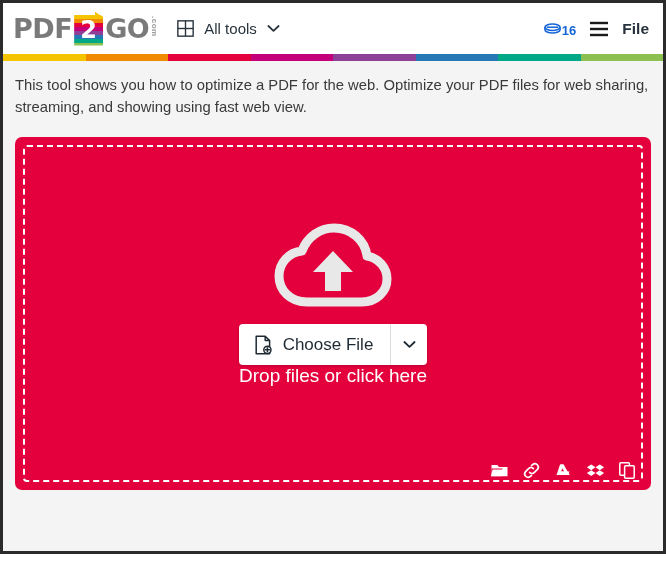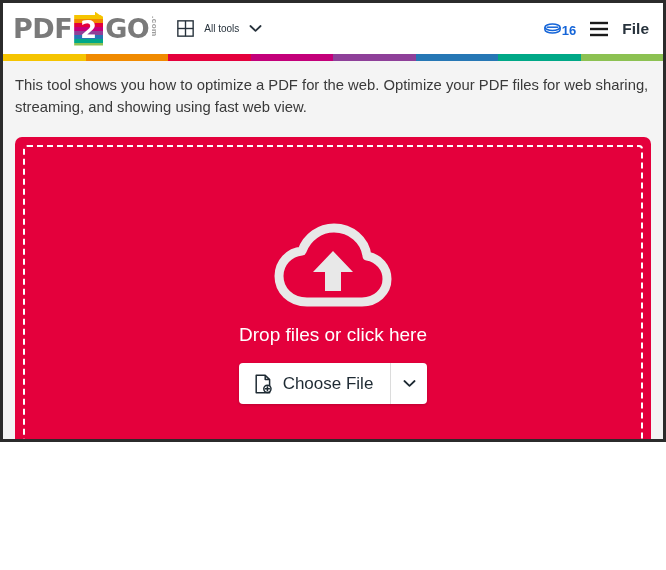--- a/index.html
+++ b/index.html
@@ -7,21 +7,21 @@
   html, body {
     width: 666px;
     height: 570px;
     background: #ffffff;
     font-family: "Liberation Sans", sans-serif;
   }
 
   #page {
     position: relative;
     width: 666px;
-    height: 442px;
+    height: 554px;
     background: #f4f4f4;
     border: 3px solid #2b2b2b;
     overflow: hidden;
   }
 
   
   #header {
     position: relative;
     height: 51px;
     background: #ffffff;
@@ -116,21 +116,21 @@
 
   
   .alltools {
     display: flex;
     align-items: center;
     gap: 10px;
     cursor: pointer;
   }
   .grid-icon { width: 17px; height: 17px; display: block; }
   .alltools-label {
-    font-size: 10px;
+    font-size: 15px;
     color: #27323c;
     font-family: "Liberation Sans", sans-serif;
   }
   .chev { width: 13px; height: 9px; display: block; }
 
   
   .credits {
     display: flex;
     flex-direction: row;
     align-items: center;
@@ -336,22 +336,20 @@
     <div id="dropcard">
       <div id="dropzone">
 
         <span>
           <svg class="cloud-icon" viewBox="0 0 118 88" fill="none">
             <path d="M33 80 C16 80 5 68 5 54 C5 41 15 30 28 29 C33 15 46 6 60 6
                      C77 6 91 18 93 34 C105 36 113 46 113 57 C113 70 102 80 88 80 Z" stroke="#e8e8e8" stroke-width="9" stroke-linejoin="round"></path>
             <path d="M59 29 L79 50 L67 50 L67 69 L51 69 L51 50 L39 50 Z" fill="#e8e8e8"></path>
           </svg>
         </span>
-
-        <div id="drop-text">Drop files or click here</div>
 
         <div id="choose-wrap">
           <button id="choose-btn">
             <span>
               <svg class="file-icon" viewBox="0 0 17 20" fill="none" stroke="#1e2a33" stroke-width="1.5" stroke-linejoin="round">
                 <path d="M1.2 1.2 H10.2 L14.6 5.6 V18.8 H1.2 Z"></path>
                 <polyline points="10.2,1.2 10.2,5.6 14.6,5.6"></polyline>
                 <circle cx="12.4" cy="14.8" r="3.6" fill="#ffffff"></circle>
                 <line x1="12.4" y1="12.3" x2="12.4" y2="17.3"></line>
                 <line x1="9.9" y1="14.8" x2="14.9" y2="14.8"></line>
@@ -361,20 +359,22 @@
           </button>
           <div id="choose-caret">
             <span>
               <svg class="chev" viewBox="0 0 14 9" fill="none" stroke="#1e2a33" stroke-width="1.9" stroke-linecap="round" stroke-linejoin="round">
                 <polyline points="1.5,1.8 7,7 12.5,1.8"></polyline>
               </svg>
             </span>
           </div>
         </div>
 
+        <div id="drop-text">Drop files or click here</div>
+
       </div>
 
       <div id="sources">
 
         <span>
           <svg class="src-icon" viewBox="0 0 19 19" fill="#ffffff">
             <path d="M1.5 4 H7.3 L9 6 H17.5 V15.2 H1.5 Z"></path>
             <path d="M1.5 7.6 H12.6 L10.4 15.2 H1.5 Z" fill="#e4003c"></path>
             <path d="M2.6 8.6 H13.4 L11.4 15.2 H0.9 Z" fill="#ffffff"></path>
           </svg>

